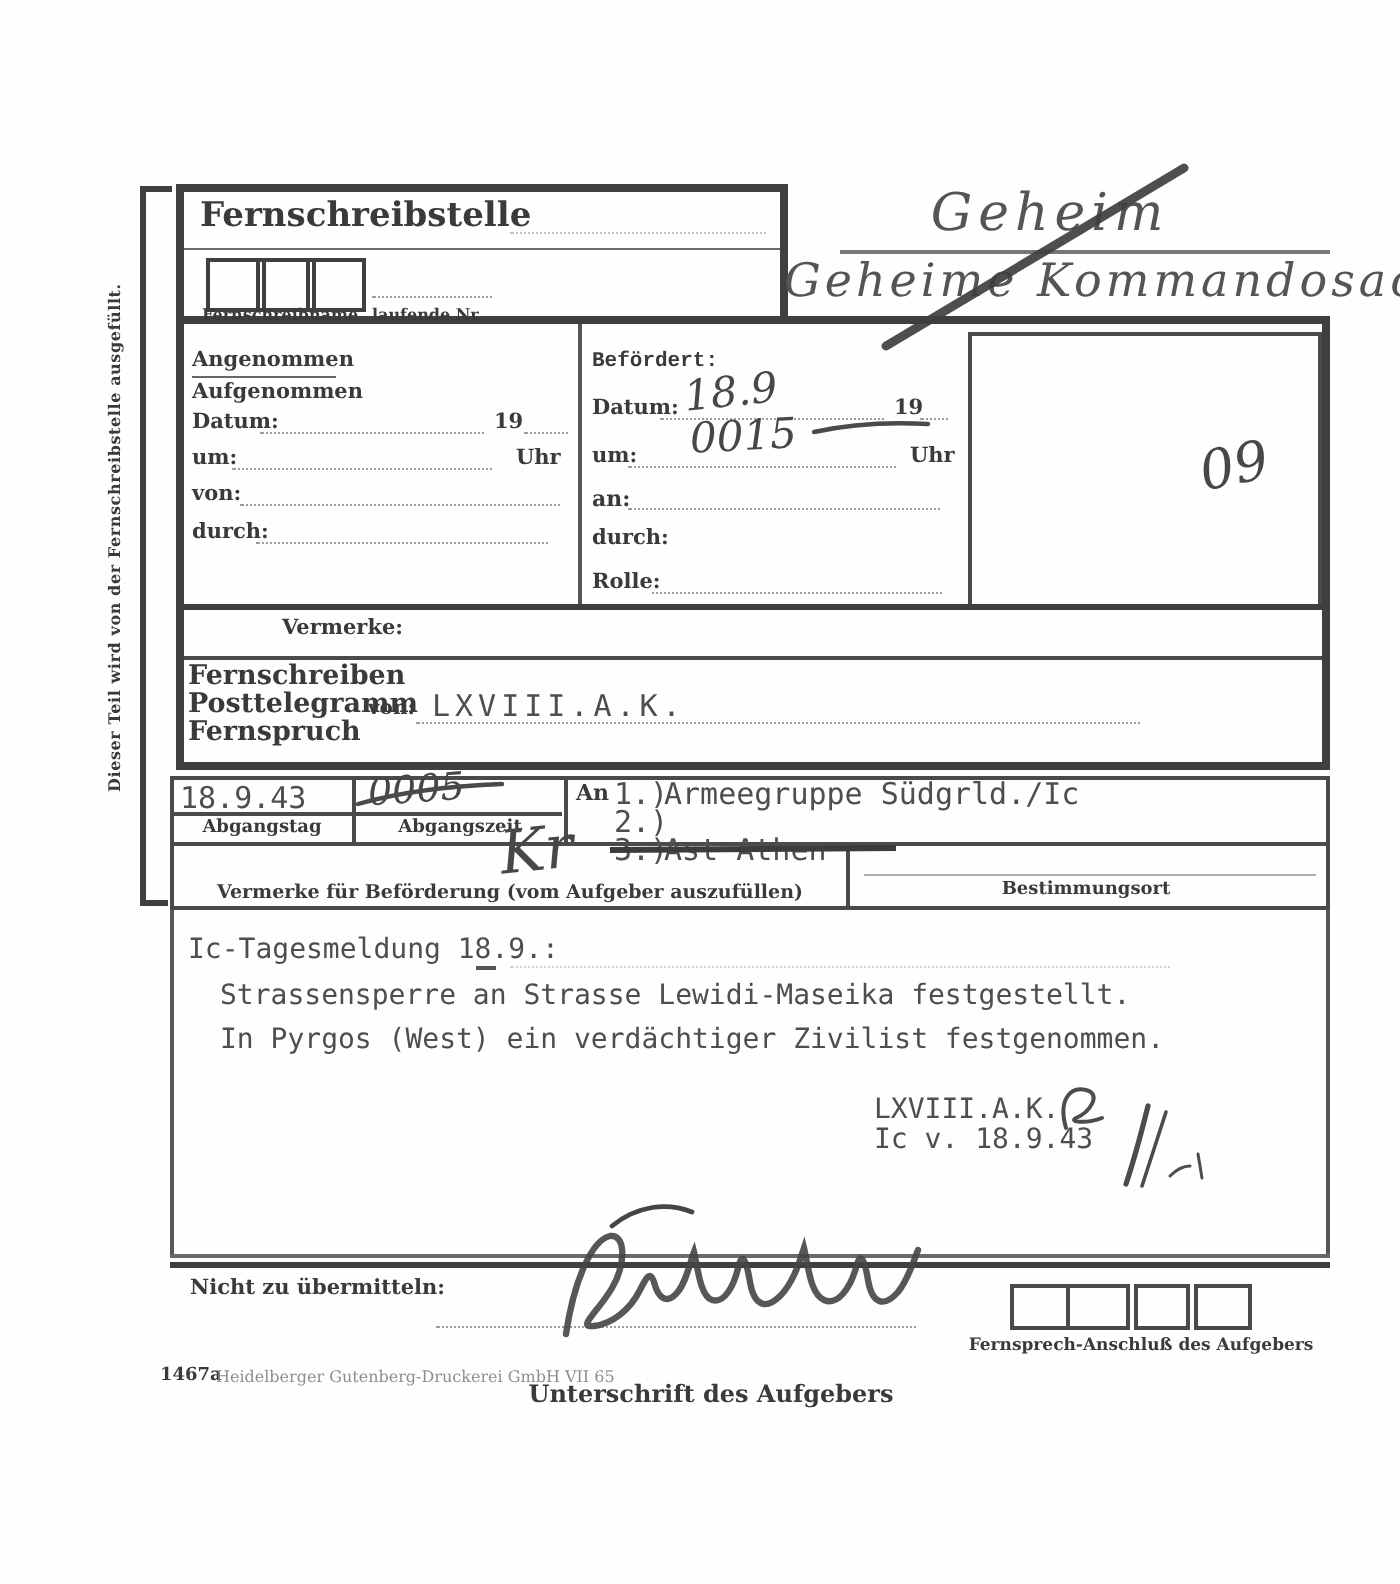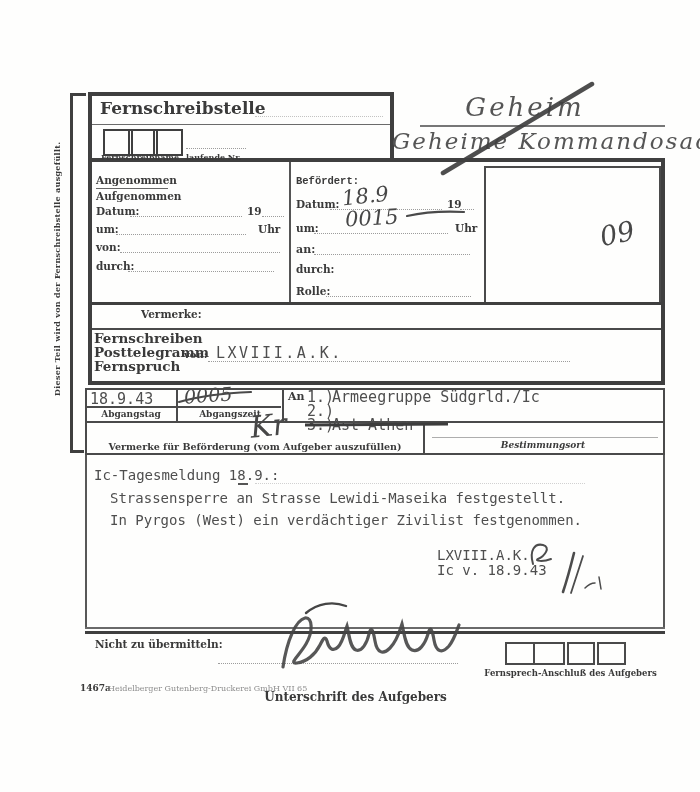--- a/index.html
+++ b/index.html
@@ -110,21 +110,21 @@
   <div class="abs mono" style="left:307px;top:388px;font-size:15px;">1.)</div>
   <div class="abs mono" style="left:332px;top:388px;font-size:15px;">Armeegruppe Südgrld./Ic</div>
   <div class="abs mono" style="left:307px;top:402px;font-size:15px;">2.)</div>
   <div class="abs mono" style="left:307px;top:416px;font-size:15px;z-index:5;">3.)</div>
   <div class="abs mono" style="left:332px;top:416px;font-size:15px;z-index:5;">Ast Athen</div>
   <div class="abs" style="left:305px;top:423px;width:143px;height:3px;background:#3c3c3c;z-index:6;transform:rotate(-0.4deg);"></div>
 
   <div class="abs hand" style="left:250px;top:408px;font-size:30px;transform:rotate(-6deg);z-index:7;">Kr</div>
   <div class="abs fraktur ctr" style="left:95px;top:441px;width:320px;font-size:9.5px;">Vermerke für Beförderung (vom Aufgeber auszufüllen)</div>
   <div class="abs" style="left:432px;top:437px;width:226px;height:1px;background:#adadad;"></div>
-  <div class="abs fraktur ctr" style="left:425px;top:440px;width:236px;font-size:9px;font-style:italic;">Bestimmungsort</div>
+  <div class="abs fraktur ctr" style="left:425px;top:440px;width:236px;font-size:9px;">Bestimmungsort</div>
 
   <div class="abs" style="left:85px;top:455px;width:580px;height:174px;border-left:2px solid #585858;border-right:2px solid #585858;box-sizing:border-box;"></div>
   <div class="abs mono" style="left:94px;top:467px;font-size:14px;">Ic-Tagesmeldung 18.9.:</div>
   <div class="abs" style="left:238px;top:483px;width:10px;height:1.5px;background:#555;"></div>
   <div class="dot" style="left:255px;top:482px;width:330px;opacity:.45;"></div>
   <div class="abs mono" style="left:110px;top:512px;font-size:14px;">In Pyrgos (West) ein verdächtiger Zivilist festgenommen.</div>
   <div class="abs mono" style="left:110px;top:490px;font-size:14px;">Strassensperre an Strasse Lewidi-Maseika festgestellt.</div>
   <div class="abs mono" style="left:437px;top:547px;font-size:14px;">LXVIII.A.K.</div>
   <div class="abs mono" style="left:437px;top:562px;font-size:14px;">Ic v. 18.9.43</div>
 

